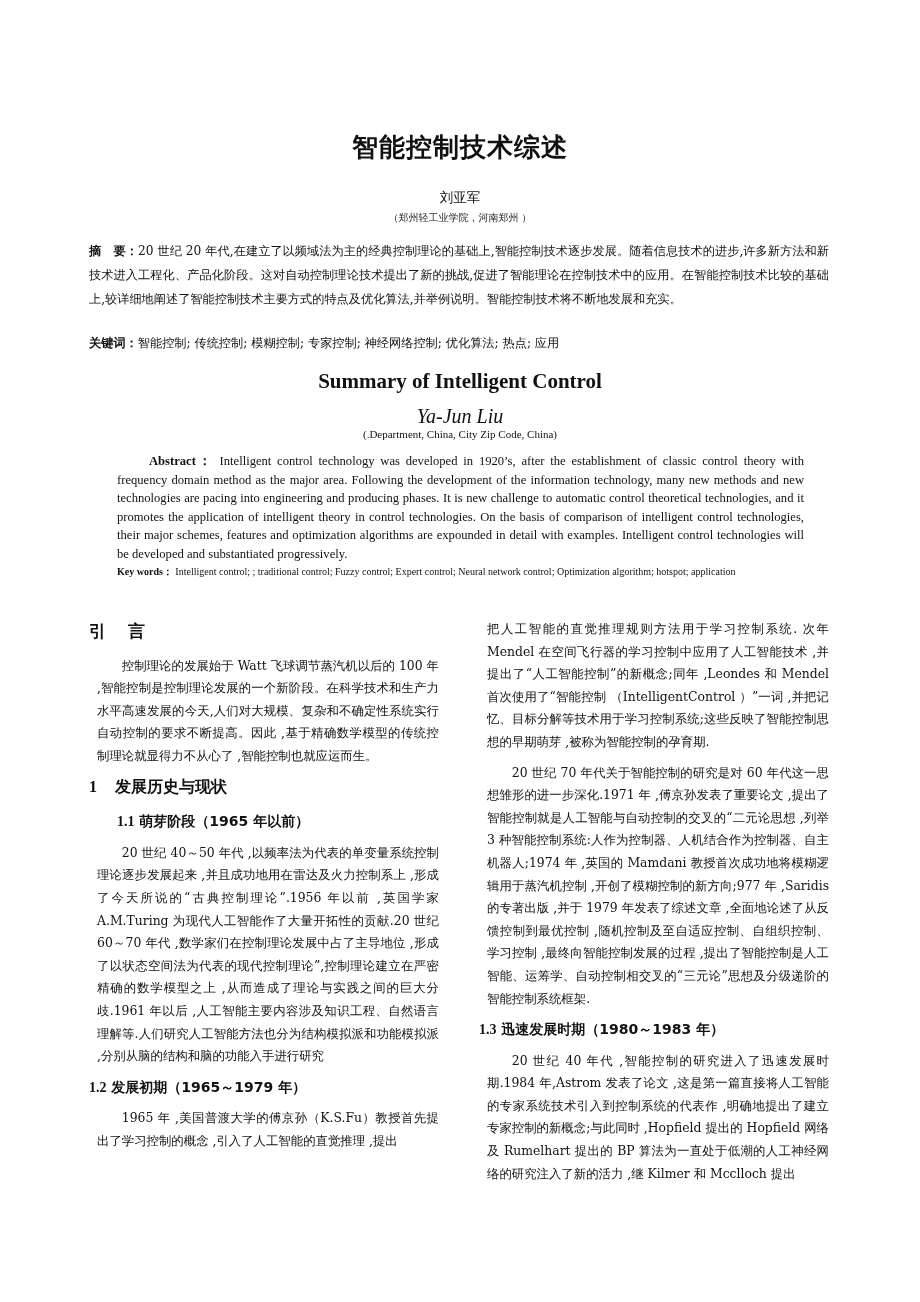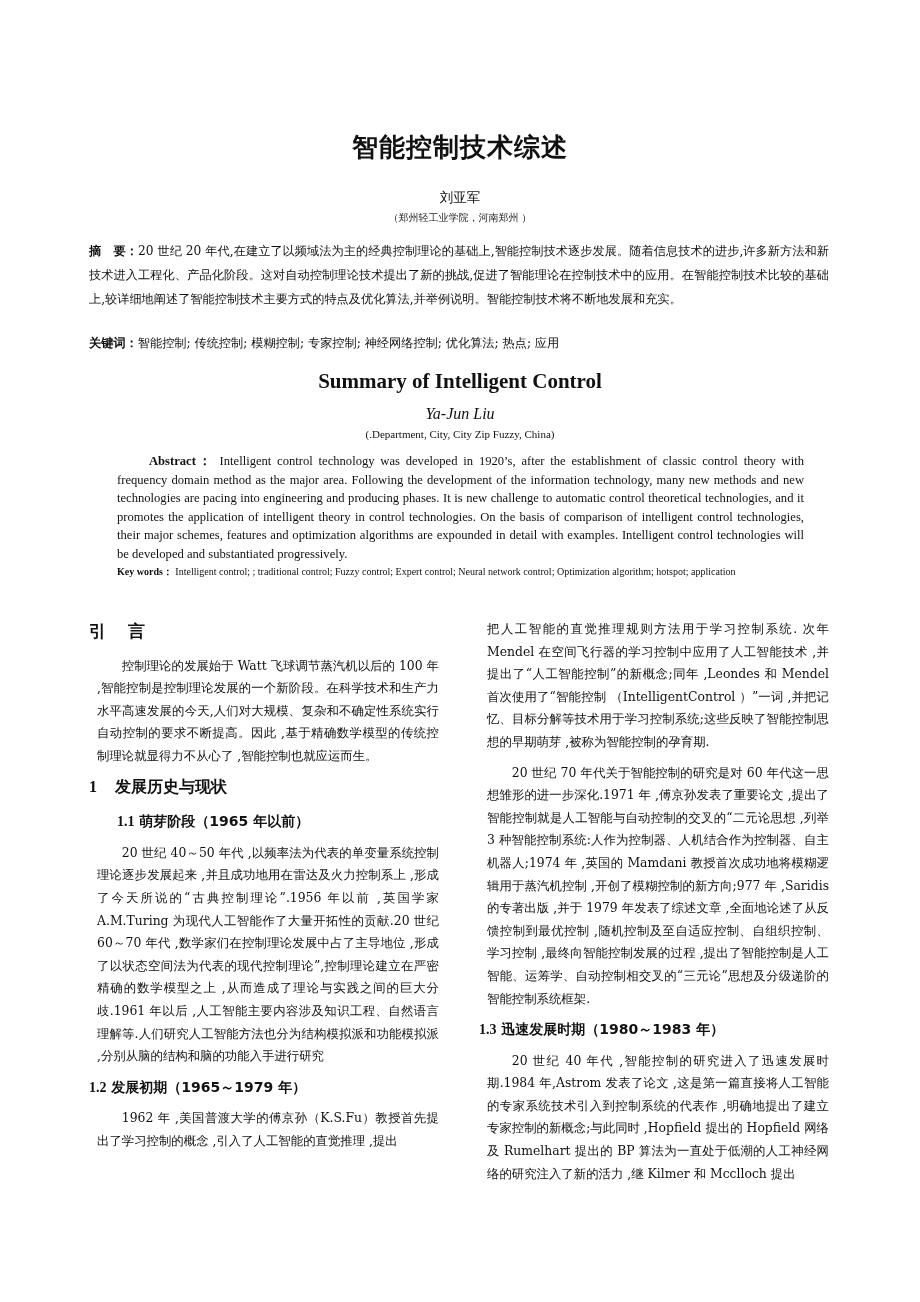--- a/index.html
+++ b/index.html
@@ -8,21 +8,21 @@
 
   .cn-title { position: absolute; top: 130px; left: 0; width: 920px; text-align: center; font-family: "DejaVu Sans", sans-serif; font-size: 26px; font-weight: bold; letter-spacing: 1px; }
   .cn-author { position: absolute; top: 189px; left: 0; width: 920px; text-align: center; font-size: 13.5px; }
   .cn-affil { position: absolute; top: 211px; left: 0; width: 920px; text-align: center; font-size: 10px; color: #222; }
 
   .cn-abstract { position: absolute; top: 239px; left: 89px; width: 740px; font-size: 12.2px; line-height: 24px; text-align: justify; }
   .cn-abstract .label, .cn-keys .label { font-family: "DejaVu Sans", sans-serif; font-weight: bold; }
   .cn-keys { position: absolute; top: 334px; left: 89px; width: 740px; font-size: 12.2px; line-height: 18px; }
 
   .en-title { position: absolute; top: 369px; left: 0; width: 920px; text-align: center; font-family: "Liberation Serif", serif; font-size: 21px; font-weight: bold; }
-  .en-author { position: absolute; top: 405px; left: 0; width: 920px; text-align: center; font-family: "Liberation Serif", serif; font-size: 16px; font-style: italic; }
+  .en-author { position: absolute; top: 405px; left: 0; width: 920px; text-align: center; font-family: "Liberation Serif", serif; font-size: 20px; font-style: italic; }
   .en-affil { position: absolute; top: 428px; left: 0; width: 920px; text-align: center; font-family: "Liberation Serif", serif; font-size: 11px; }
 
   .en-abstract { position: absolute; top: 452px; left: 117px; width: 687px; font-family: "Liberation Serif", serif; font-size: 12.6px; line-height: 18.6px; text-align: justify; text-indent: 32px; }
   .en-abstract .label, .en-keys .label { font-weight: bold; }
   .en-keys { position: absolute; top: 563px; left: 117px; width: 695px; font-family: "Liberation Serif", serif; font-size: 10px; line-height: 18.6px; padding-left: 74px; text-indent: -74px; box-sizing: border-box; }
 
   .col { position: absolute; width: 358px; font-size: 12.4px; line-height: 22.6px; text-align: justify; }
   .col-left { left: 89px; top: 620px; }
   .col-right { left: 479px; top: 610px; }
   .col p { margin: 8px; text-indent: 2em; }
@@ -46,21 +46,21 @@
 
   <div class="cn-abstract">
     <span class="label">摘　要：</span><span>20 世纪 20 年代,在建立了以频域法为主的经典控制理论的基础上,智能控制技术逐步发展。随着信息技术的进步,许多新方法和新技术进入工程化、产品化阶段。这对自动控制理论技术提出了新的挑战,促进了智能理论在控制技术中的应用。在智能控制技术比较的基础上,较详细地阐述了智能控制技术主要方式的特点及优化算法,并举例说明。智能控制技术将不断地发展和充实。</span>
   </div>
   <div class="cn-keys">
     <span class="label">关键词：</span><span>智能控制; 传统控制; 模糊控制; 专家控制; 神经网络控制; 优化算法; 热点; 应用</span>
   </div>
 
   <div class="en-title">Summary of Intelligent Control</div>
   <div class="en-author">Ya-Jun Liu</div>
-  <div class="en-affil">(.Department, City, City Zip Fuzzy, China)</div>
+  <div class="en-affil">(.Department, China, City Zip Code, China)</div>
 
   <div class="en-abstract">
     <span class="label">Abstract：</span><span> Intelligent control technology was developed in 1920’s, after the establishment of classic control theory with frequency domain method as the major area. Following the development of the information technology, many new methods and new technologies are pacing into engineering and producing phases. It is new challenge to automatic control theoretical technologies, and it promotes the application of intelligent theory in control technologies. On the basis of comparison of intelligent control technologies, their major schemes, features and optimization algorithms are expounded in detail with examples. Intelligent control technologies will be developed and substantiated progressively.</span>
   </div>
   <div class="en-keys">
     <span class="label">Key words：</span><span> Intelligent control; ; traditional control;    Fuzzy control; Expert control; Neural network control; Optimization algorithm; hotspot; application</span>
   </div>
 
   <div class="col col-left">
     <div class="h-intro">
@@ -73,21 +73,21 @@
     </div>
 
     <div class="h2 indented">
       <span class="num">1.1</span><span> 萌芽阶段（1965 年以前）</span>
     </div>
     <p>20 世纪 40～50 年代 ,以频率法为代表的单变量系统控制理论逐步发展起来 ,并且成功地用在雷达及火力控制系上 ,形成了今天所说的“古典控制理论”.1956 年以前 ,英国学家 A.M.Turing  为现代人工智能作了大量开拓性的贡献.20 世纪 60～70 年代 ,数学家们在控制理论发展中占了主导地位 ,形成了以状态空间法为代表的现代控制理论”,控制理论建立在严密精确的数学模型之上 ,从而造成了理论与实践之间的巨大分歧.1961  年以后 ,人工智能主要内容涉及知识工程、自然语言理解等.人们研究人工智能方法也分为结构模拟派和功能模拟派 ,分别从脑的结构和脑的功能入手进行研究</p>
 
     <div class="h2">
       <span class="num">1.2</span><span> 发展初期（1965～1979 年）</span>
     </div>
-    <p>1962 年 ,美国普渡大学的傅京孙（K.S.Fu）教授首先提出了学习控制的概念 ,引入了人工智能的直觉推理 ,提出</p>
+    <p>1965 年 ,美国普渡大学的傅京孙（K.S.Fu）教授首先提出了学习控制的概念 ,引入了人工智能的直觉推理 ,提出</p>
   </div>
 
   <div class="col col-right">
     <p class="noindent">把人工智能的直觉推理规则方法用于学习控制系统. 次年 Mendel  在空间飞行器的学习控制中应用了人工智能技术 ,并提出了“人工智能控制”的新概念;同年 ,Leondes 和 Mendel 首次使用了“智能控制 （IntelligentControl ）”一词 ,并把记忆、目标分解等技术用于学习控制系统;这些反映了智能控制思想的早期萌芽 ,被称为智能控制的孕育期.</p>
     <p>20 世纪 70 年代关于智能控制的研究是对  60  年代这一思想雏形的进一步深化.1971 年 ,傅京孙发表了重要论文 ,提出了智能控制就是人工智能与自动控制的交叉的“二元论思想 ,列举 3 种智能控制系统:人作为控制器、人机结合作为控制器、自主机器人;1974 年 ,英国的 Mamdani  教授首次成功地将模糊逻辑用于蒸汽机控制 ,开创了模糊控制的新方向;977 年 ,Saridis 的专著出版 ,并于 1979 年发表了综述文章 ,全面地论述了从反馈控制到最优控制 ,随机控制及至自适应控制、自组织控制、学习控制 ,最终向智能控制发展的过程 ,提出了智能控制是人工智能、运筹学、自动控制相交叉的“三元论”思想及分级递阶的智能控制系统框架.</p>
 
     <div class="h2">
       <span class="num">1.3</span><span> 迅速发展时期（1980～1983 年）</span>
     </div>
     <p>20 世纪 40 年代 ,智能控制的研究进入了迅速发展时期.1984 年,Astrom 发表了论文 ,这是第一篇直接将人工智能的专家系统技术引入到控制系统的代表作 ,明确地提出了建立专家控制的新概念;与此同时 ,Hopfield  提出的  Hopfield 网络及 Rumelhart  提出的 BP 算法为一直处于低潮的人工神经网络的研究注入了新的活力 ,继  Kilmer 和 Mcclloch 提出</p>

